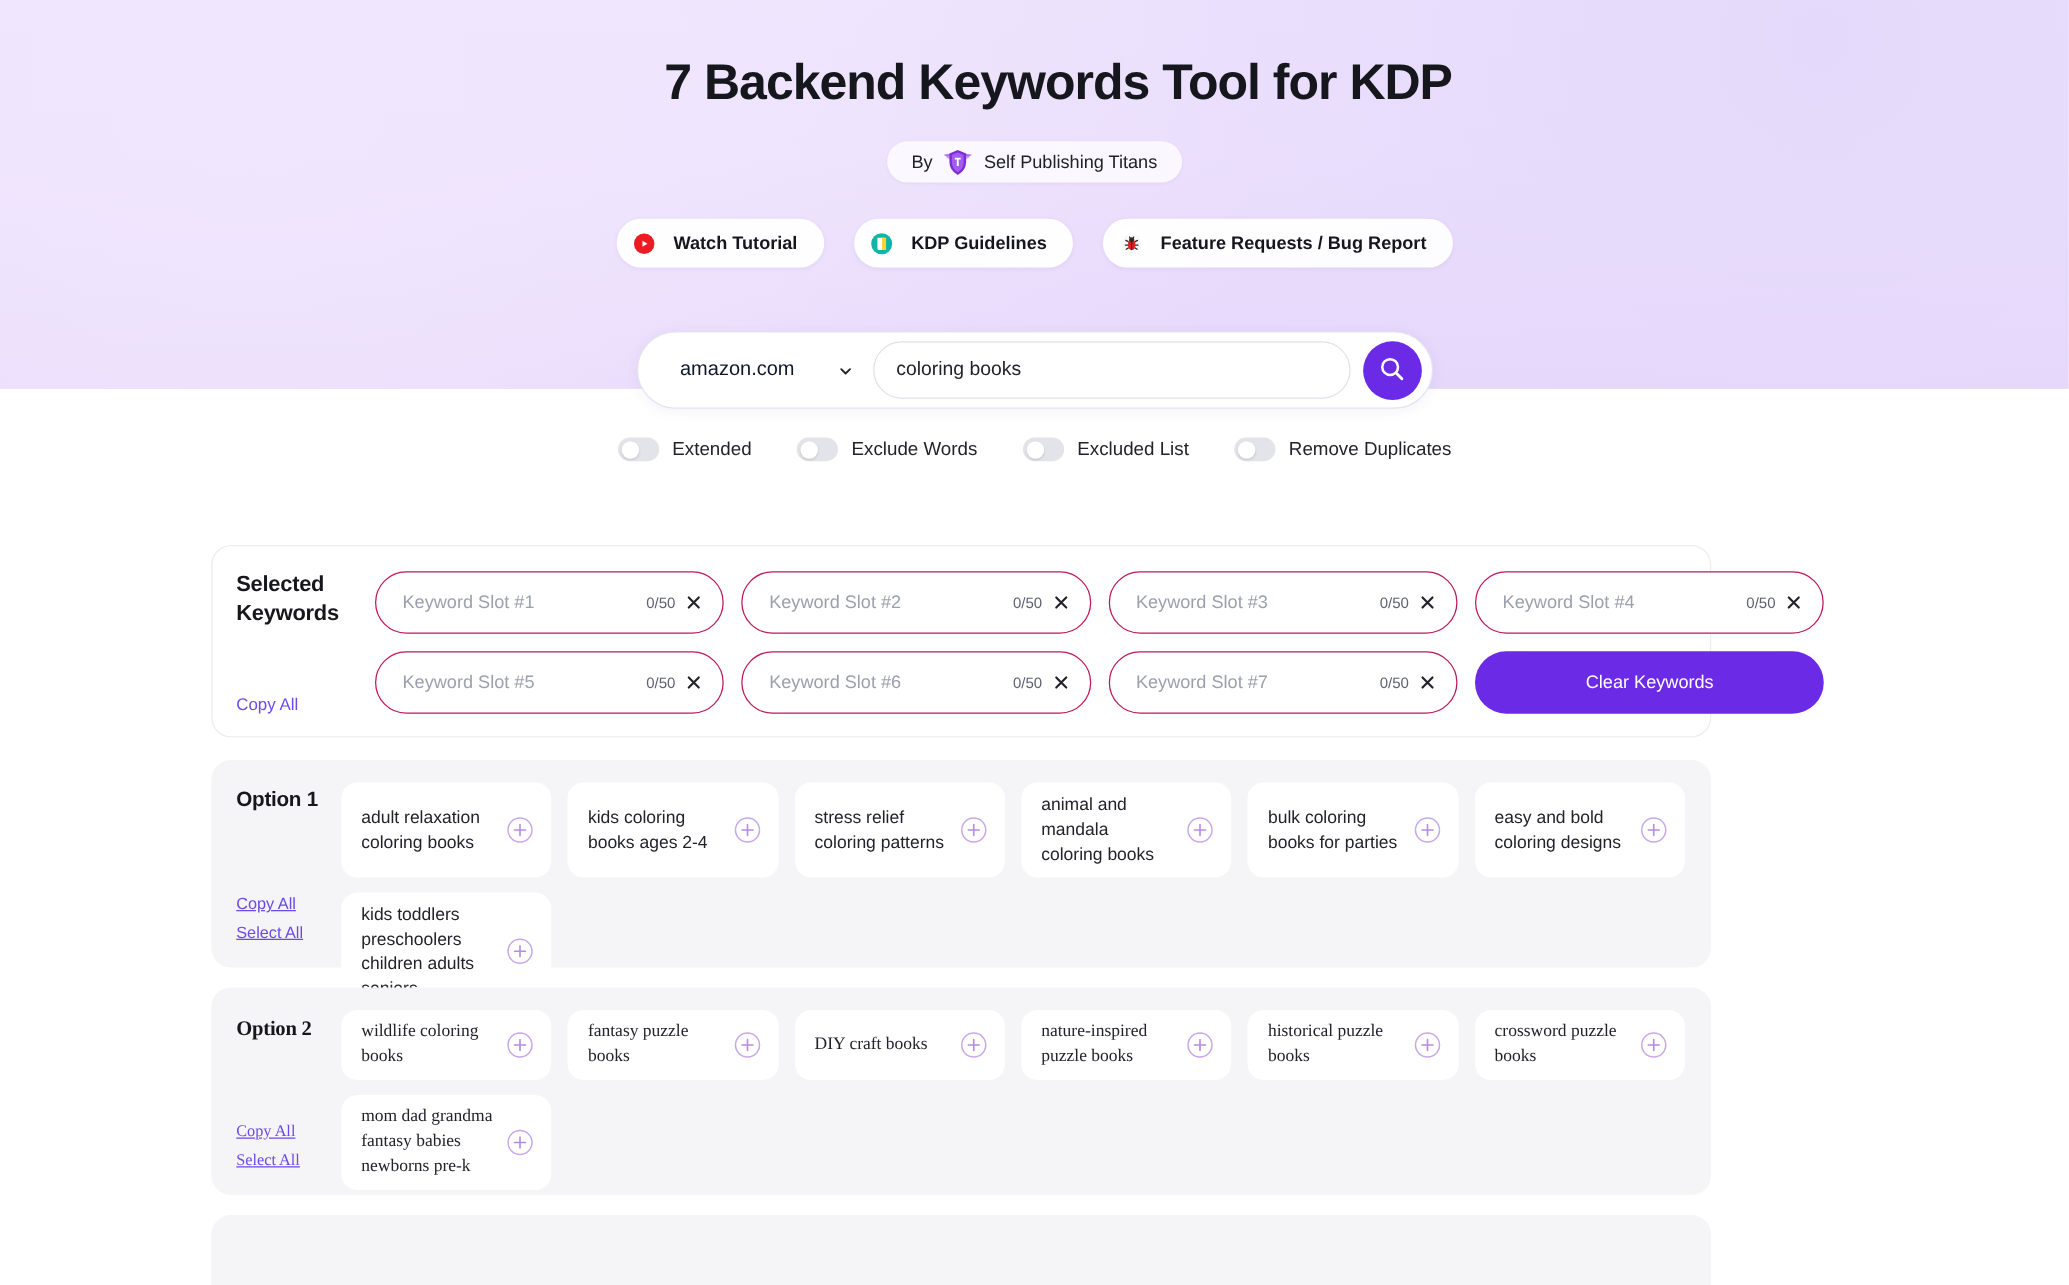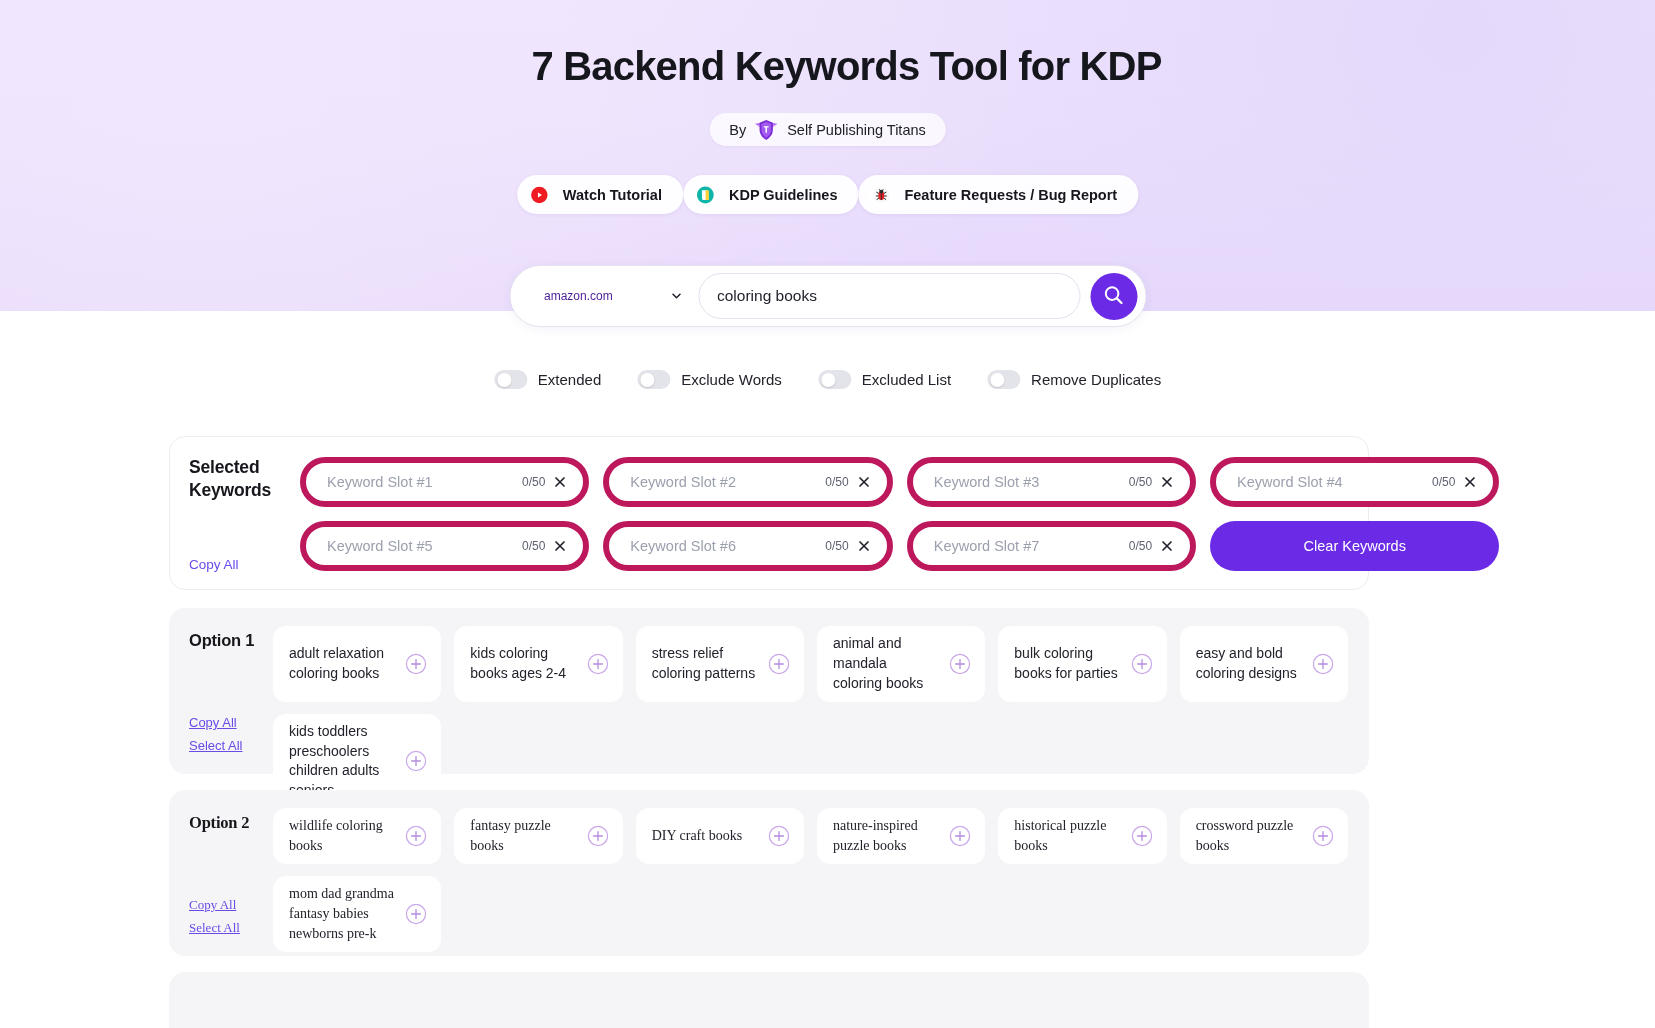--- a/index.html
+++ b/index.html
@@ -35,21 +35,21 @@
     background: rgba(255,255,255,0.75);
     border-radius: 17px;
     display: flex; align-items: center; gap: 9px;
     font-size: 14.5px; color: #21212b;
     box-shadow: 0 1px 3px rgba(80,40,140,0.06);
   }
   .titan-logo { width: 23px; height: 20px; display: block; }
 
   .actions {
     position: absolute; top: 175px; left: 50%; transform: translateX(-50%);
-    display: flex; gap: 0; align-items: center;
+    display: flex; gap: 24px; align-items: center;
   }
   .action-btn {
     height: 39px; padding: 0 21px 0 10px;
     background: rgba(255,255,255,0.92);
     border: none; border-radius: 20px;
     display: flex; align-items: center; gap: 11px;
     font-family: inherit; font-size: 14.5px; font-weight: 700; color: #16161d;
     cursor: pointer;
     box-shadow: 0 1px 4px rgba(80,40,140,0.07);
   }
@@ -67,21 +67,21 @@
     display: flex; align-items: center;
     padding: 0 8px 0 0;
     box-shadow: 0 2px 10px rgba(90,50,160,0.07);
     z-index: 3;
   }
   .domain-select {
     width: 188px; height: 100%;
     display: flex; align-items: center; justify-content: space-between;
     padding: 0 16px 0 34px;
     background: transparent; border: none;
-    font-family: inherit; font-size: 12px; color: #4c1d95;
+    font-family: inherit; font-size: 16px; color: #0f172a;
     cursor: pointer;
   }
   .chev { width: 12px; height: 12px; flex: none; }
   .search-input {
     flex: 1 1 auto; height: 46px;
     border: 1px solid #e4e0ed; border-radius: 23px;
     background: #fff; outline: none;
     font-family: inherit; font-size: 15.5px; color: #22222c;
     padding: 0 18px;
   }
@@ -91,21 +91,20 @@
     border: none; border-radius: 50%;
     background: #6b2ae6; cursor: pointer;
     display: flex; align-items: center; justify-content: center;
   }
 
   
   .toggles {
     position: absolute; top: 350px; left: 50%; transform: translateX(-50%);
     display: flex; align-items: center; gap: 36px;
     z-index: 2;
-    margin-top: 20px;
   }
   .toggle-wrap { display: flex; align-items: center; gap: 11px; cursor: pointer; }
   .switch {
     width: 33px; height: 19px; border-radius: 10px;
     background: #e3e4e9; position: relative; flex: none;
   }
   .switch::after {
     content: ""; position: absolute; top: 2.5px; left: 3px;
     width: 14px; height: 14px; border-radius: 50%;
     background: #ffffff; box-shadow: 0 1px 2px rgba(0,0,0,0.14);
@@ -133,21 +132,21 @@
     text-decoration: underline; cursor: pointer; line-height: 1.72;
   }
   .copyall-plain { text-decoration: none; color: #6b4ae6; font-size: 13.5px; }
 
   .slot-grid {
     position: absolute; left: 130px; top: 20px; right: 20px;
     display: grid; grid-template-columns: repeat(4, 1fr); gap: 14px 14px;
   }
   .slot {
     height: 50px; background: #fff;
-    border: 6px solid #be185d; border-radius: 25px;
+    border: 1px solid #be185d; border-radius: 25px;
     display: flex; align-items: center; padding: 0 16px 0 21px;
     gap: 8px;
   }
   .slot-input {
     flex: 1 1 auto; min-width: 0; border: none; outline: none; background: transparent;
     font-family: inherit; font-size: 14.5px; color: #22222c;
   }
   .slot-input::placeholder { color: #9ba0ad; }
   .slot-count { font-size: 12px; color: #5e6270; flex: none; }
   .slot-x { width: 14px; height: 14px; flex: none; cursor: pointer; }

